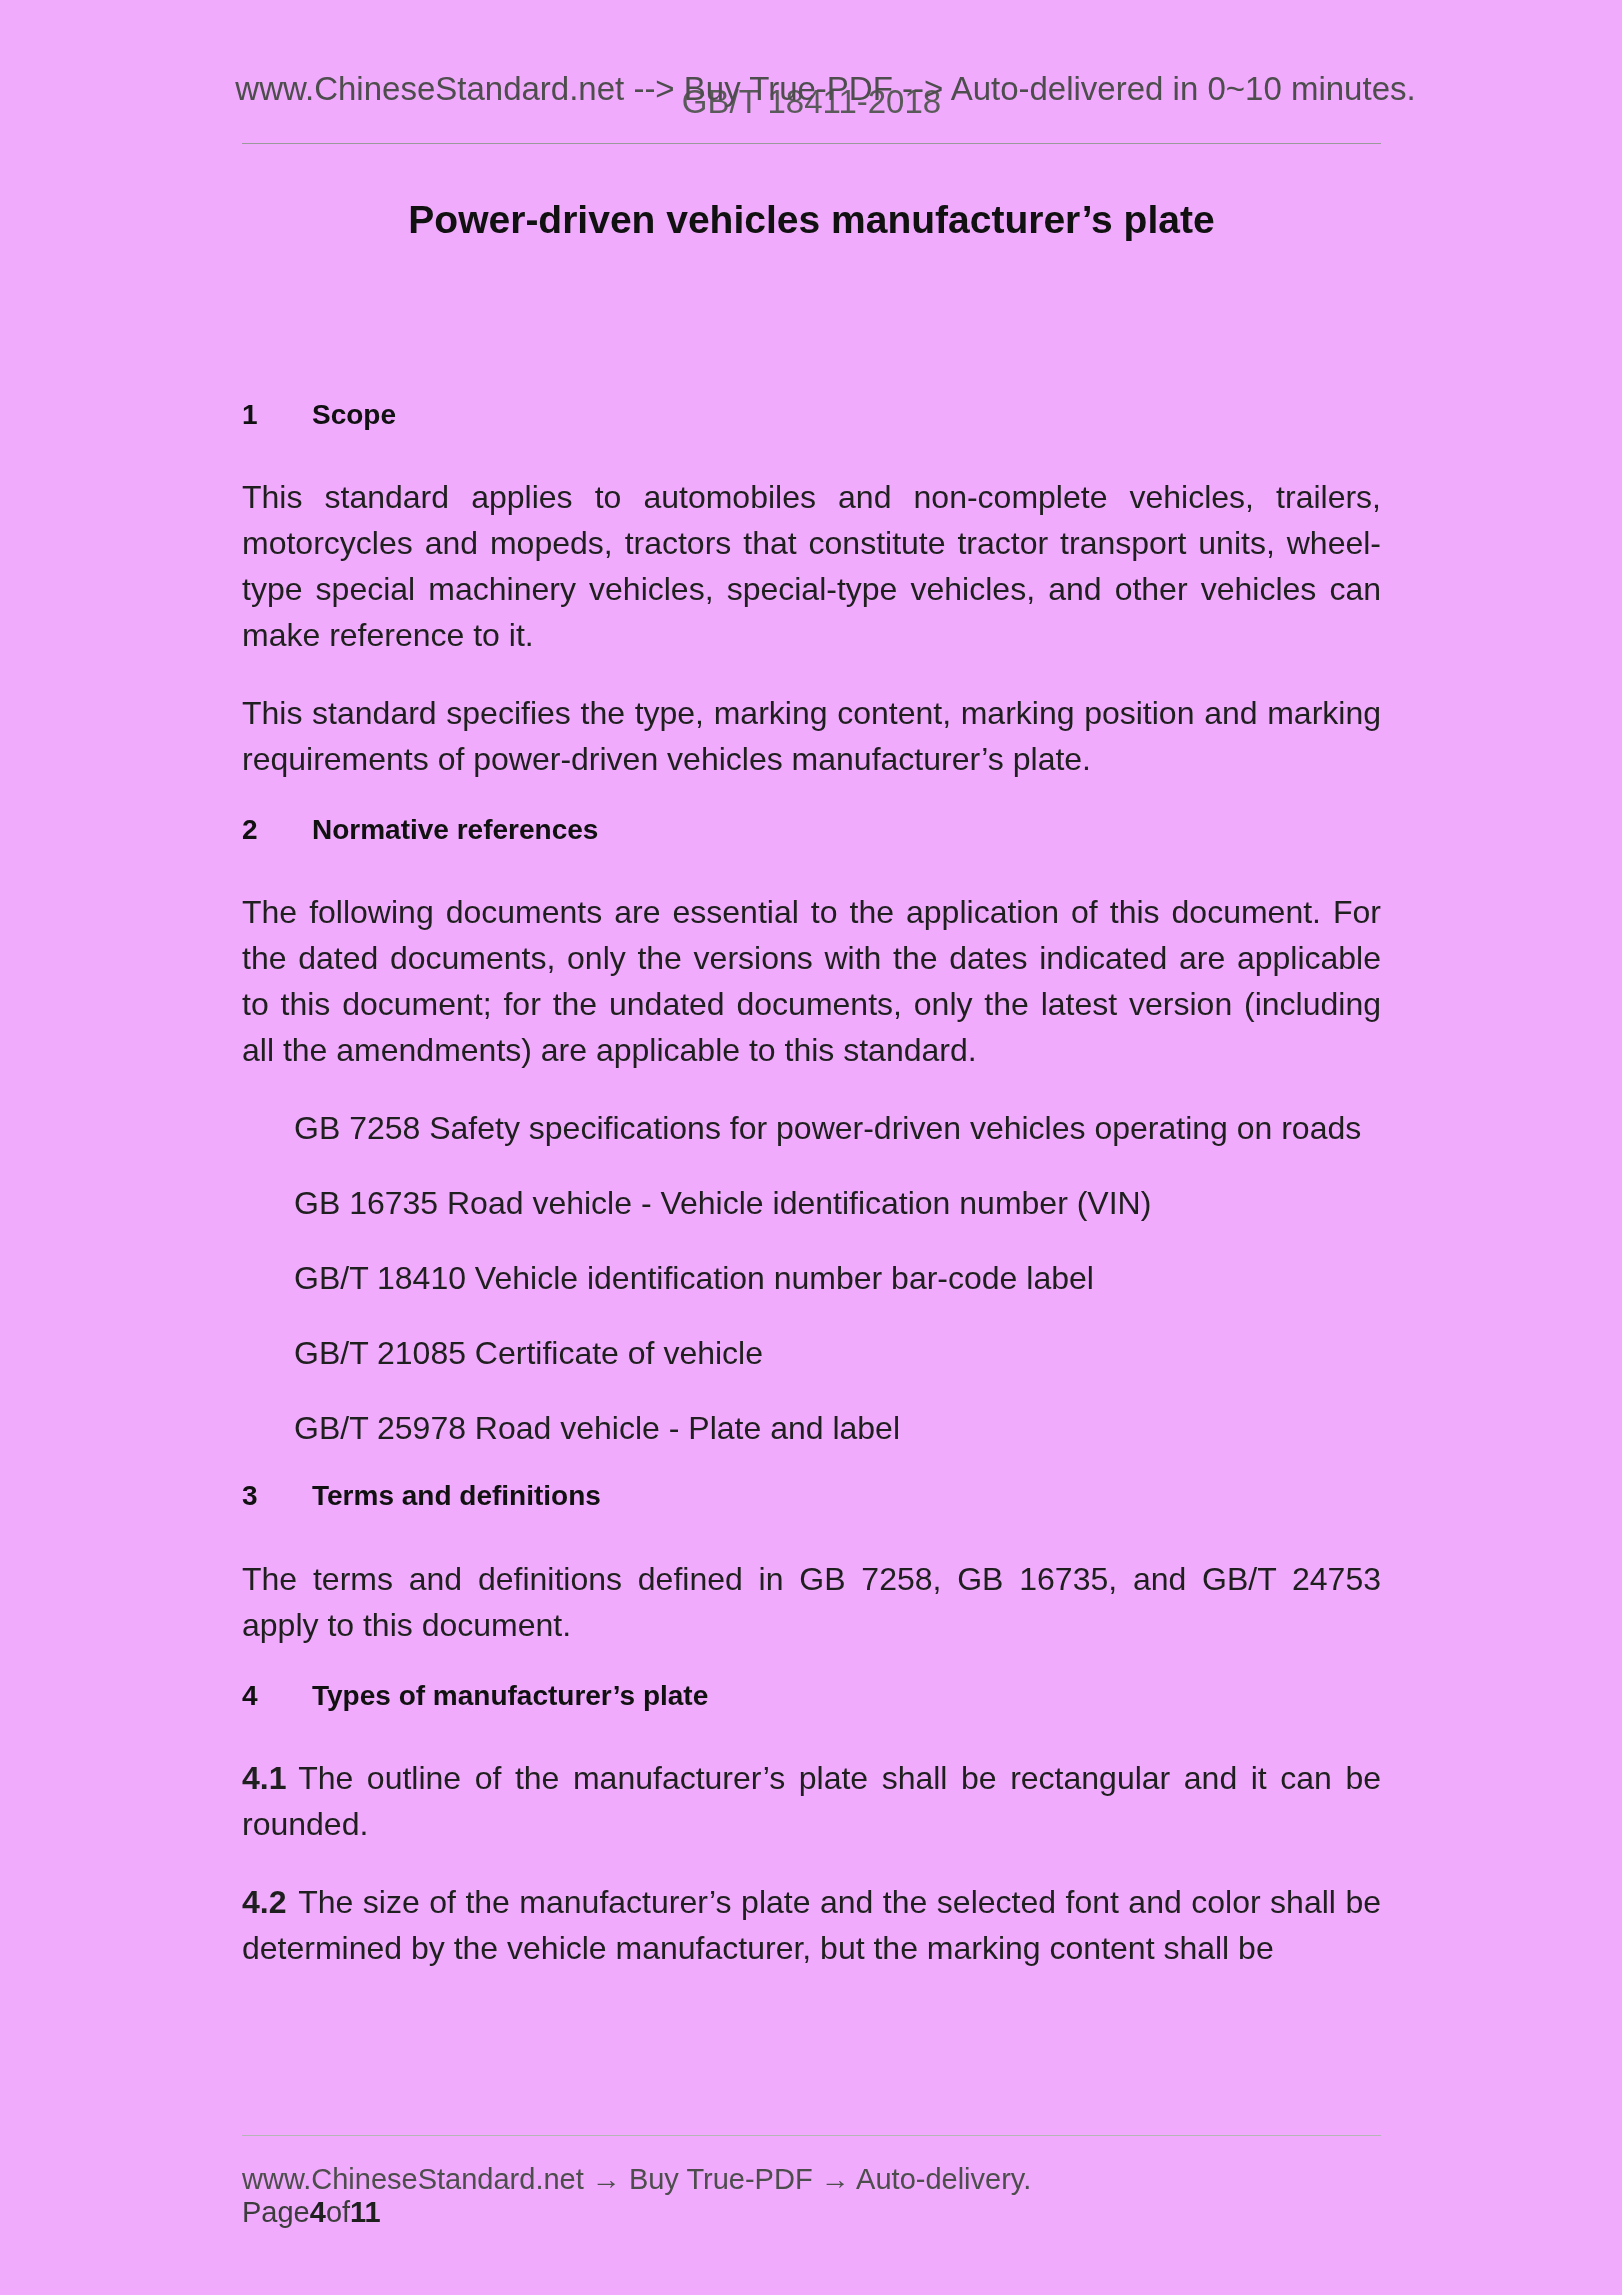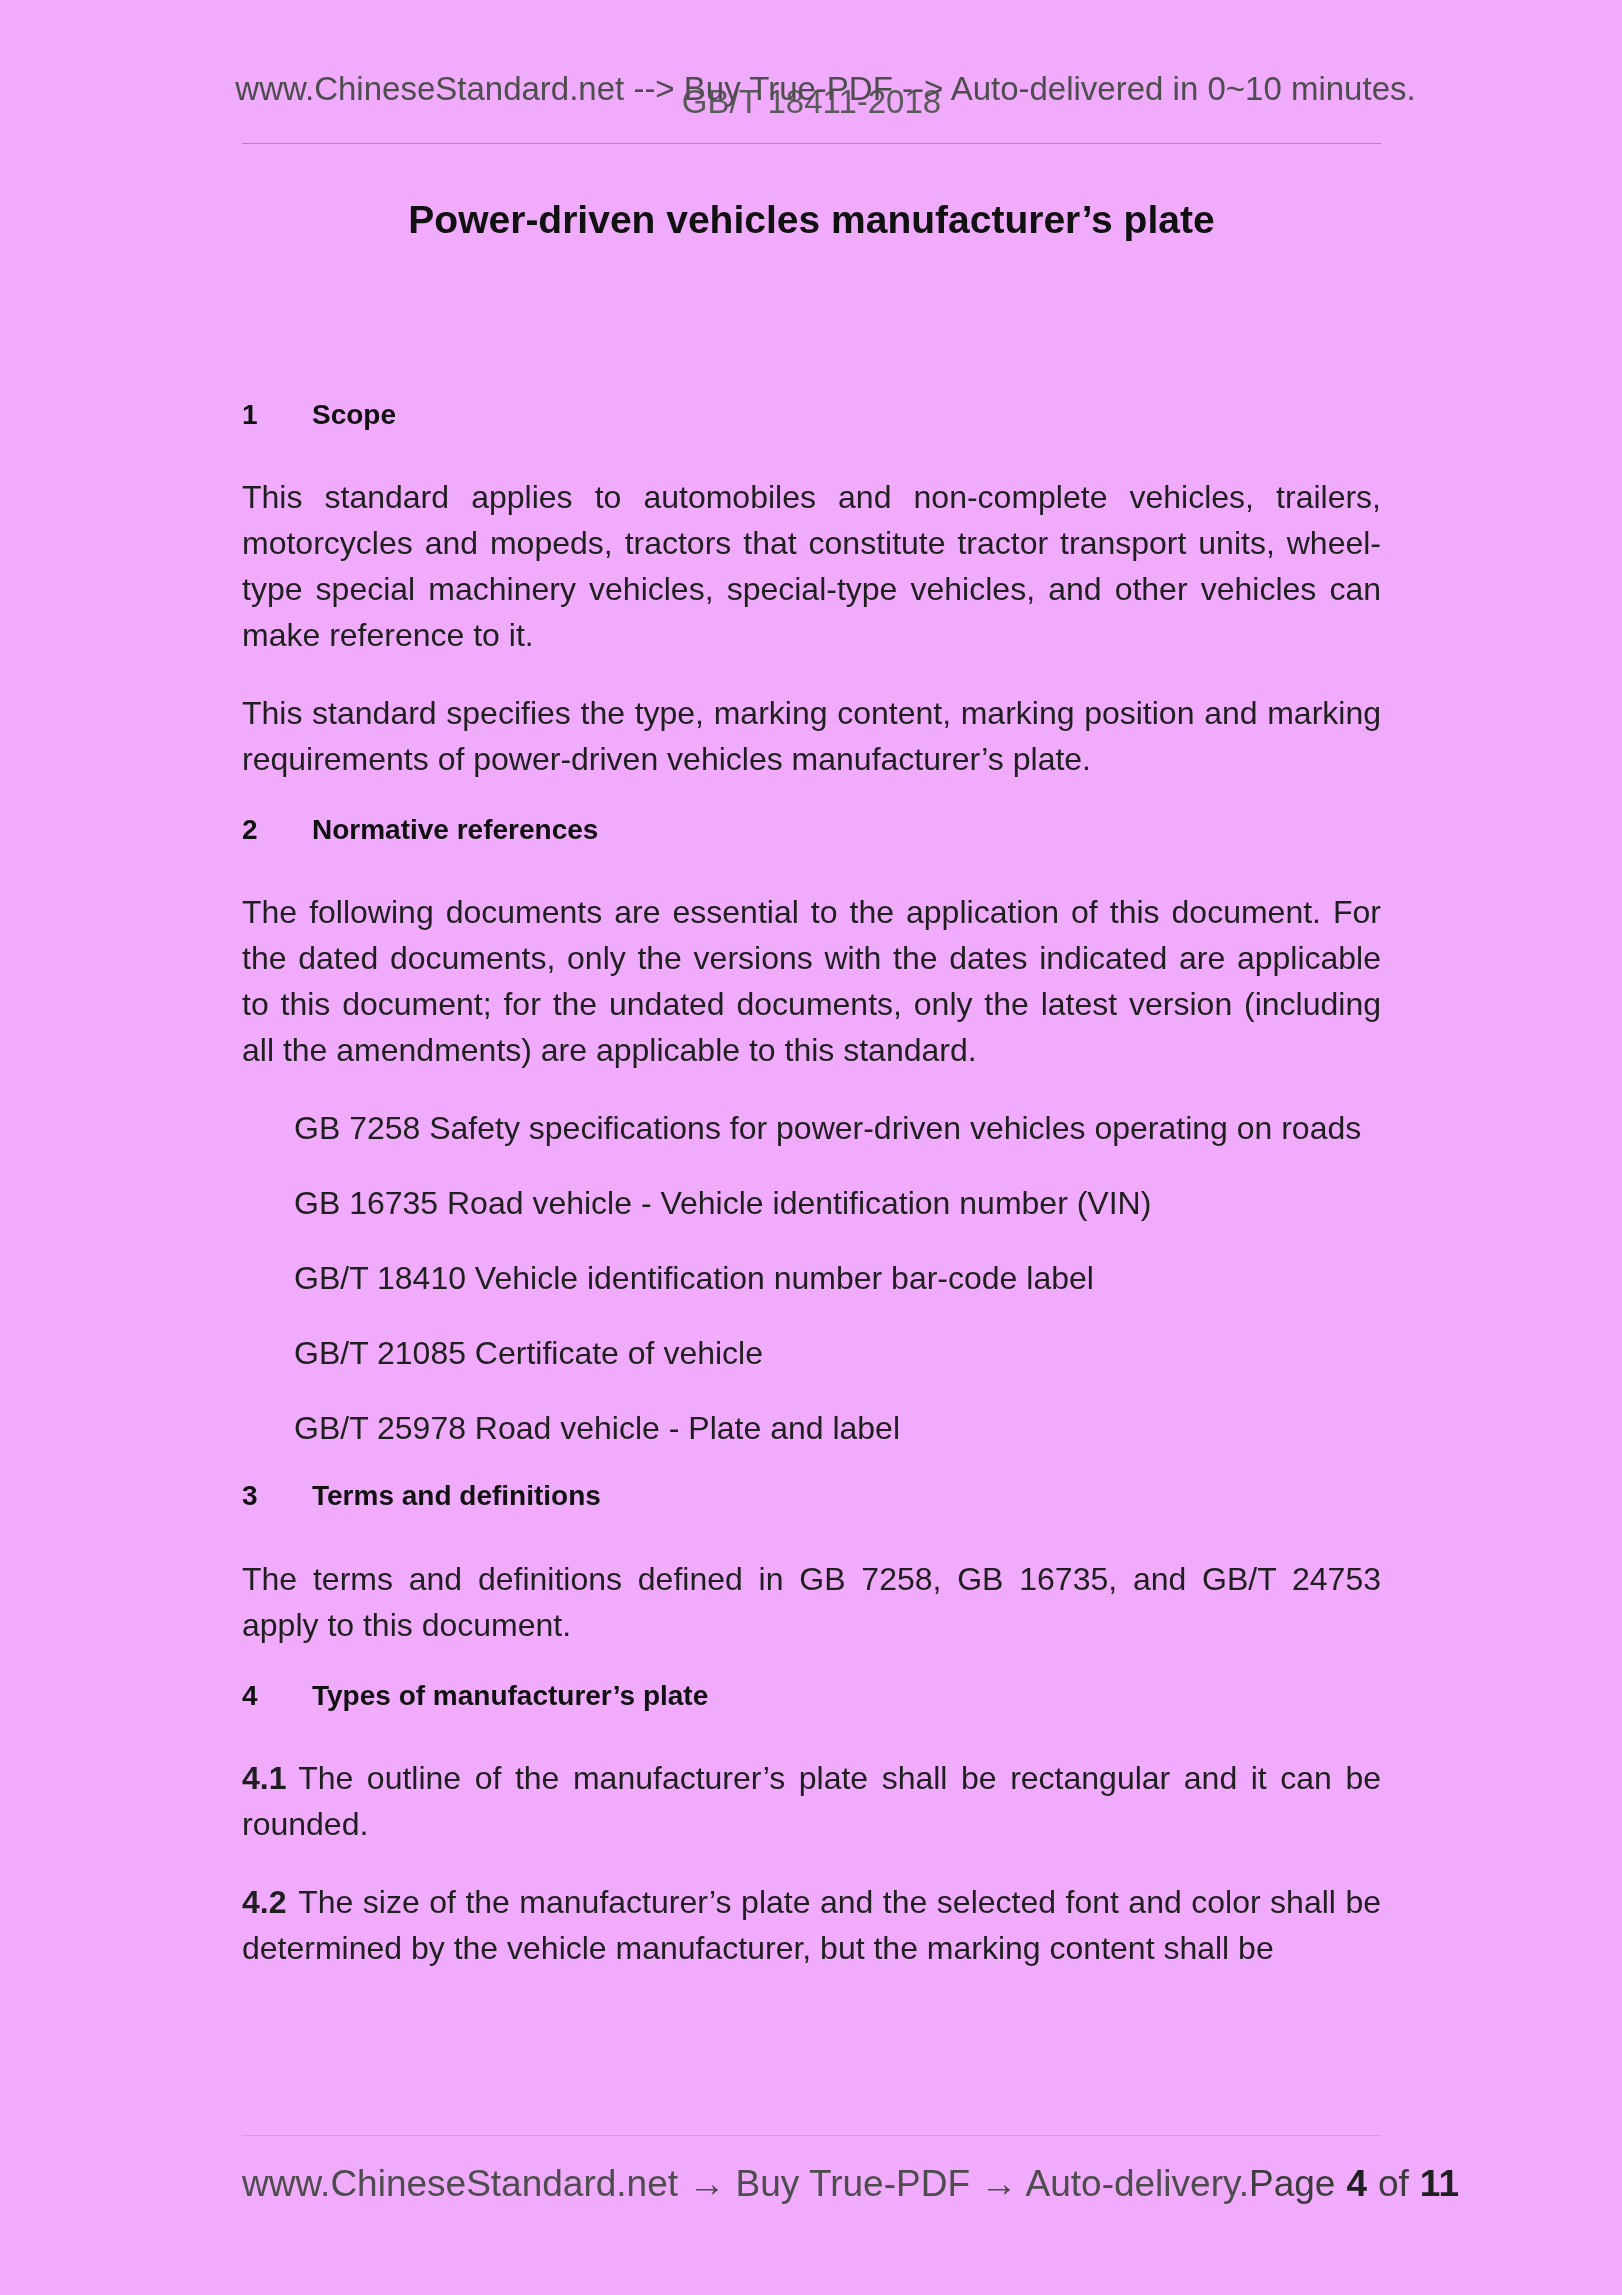--- a/index.html
+++ b/index.html
@@ -95,28 +95,28 @@
     width: 1139px;
     border-top: 1.7px solid #b5b5b5;
   }
   .footer {
     position: absolute;
     top: 2163px; left: 242px;
     width: 1139px;
     display: flex;
     justify-content: space-between;
     align-items: baseline;
-    font-size: 37px;
+    font-size: 29px;
     color: #4d4d4d;
+    flex-direction: column;
   }
   .footer-left { white-space: nowrap; }
   .footer-site { color: #4d4d4d; }
   .pagenums {
     display: inline-flex;
-    gap: 11px;
     color: #3c3c3c;
   }
   .pg-bold { font-weight: bold; color: #1f1f1f; }
 </style>
 </head>
 <body>
 
 <div class="page">
 
   <div class="header-docnum">GB/T 18411-2018</div>

